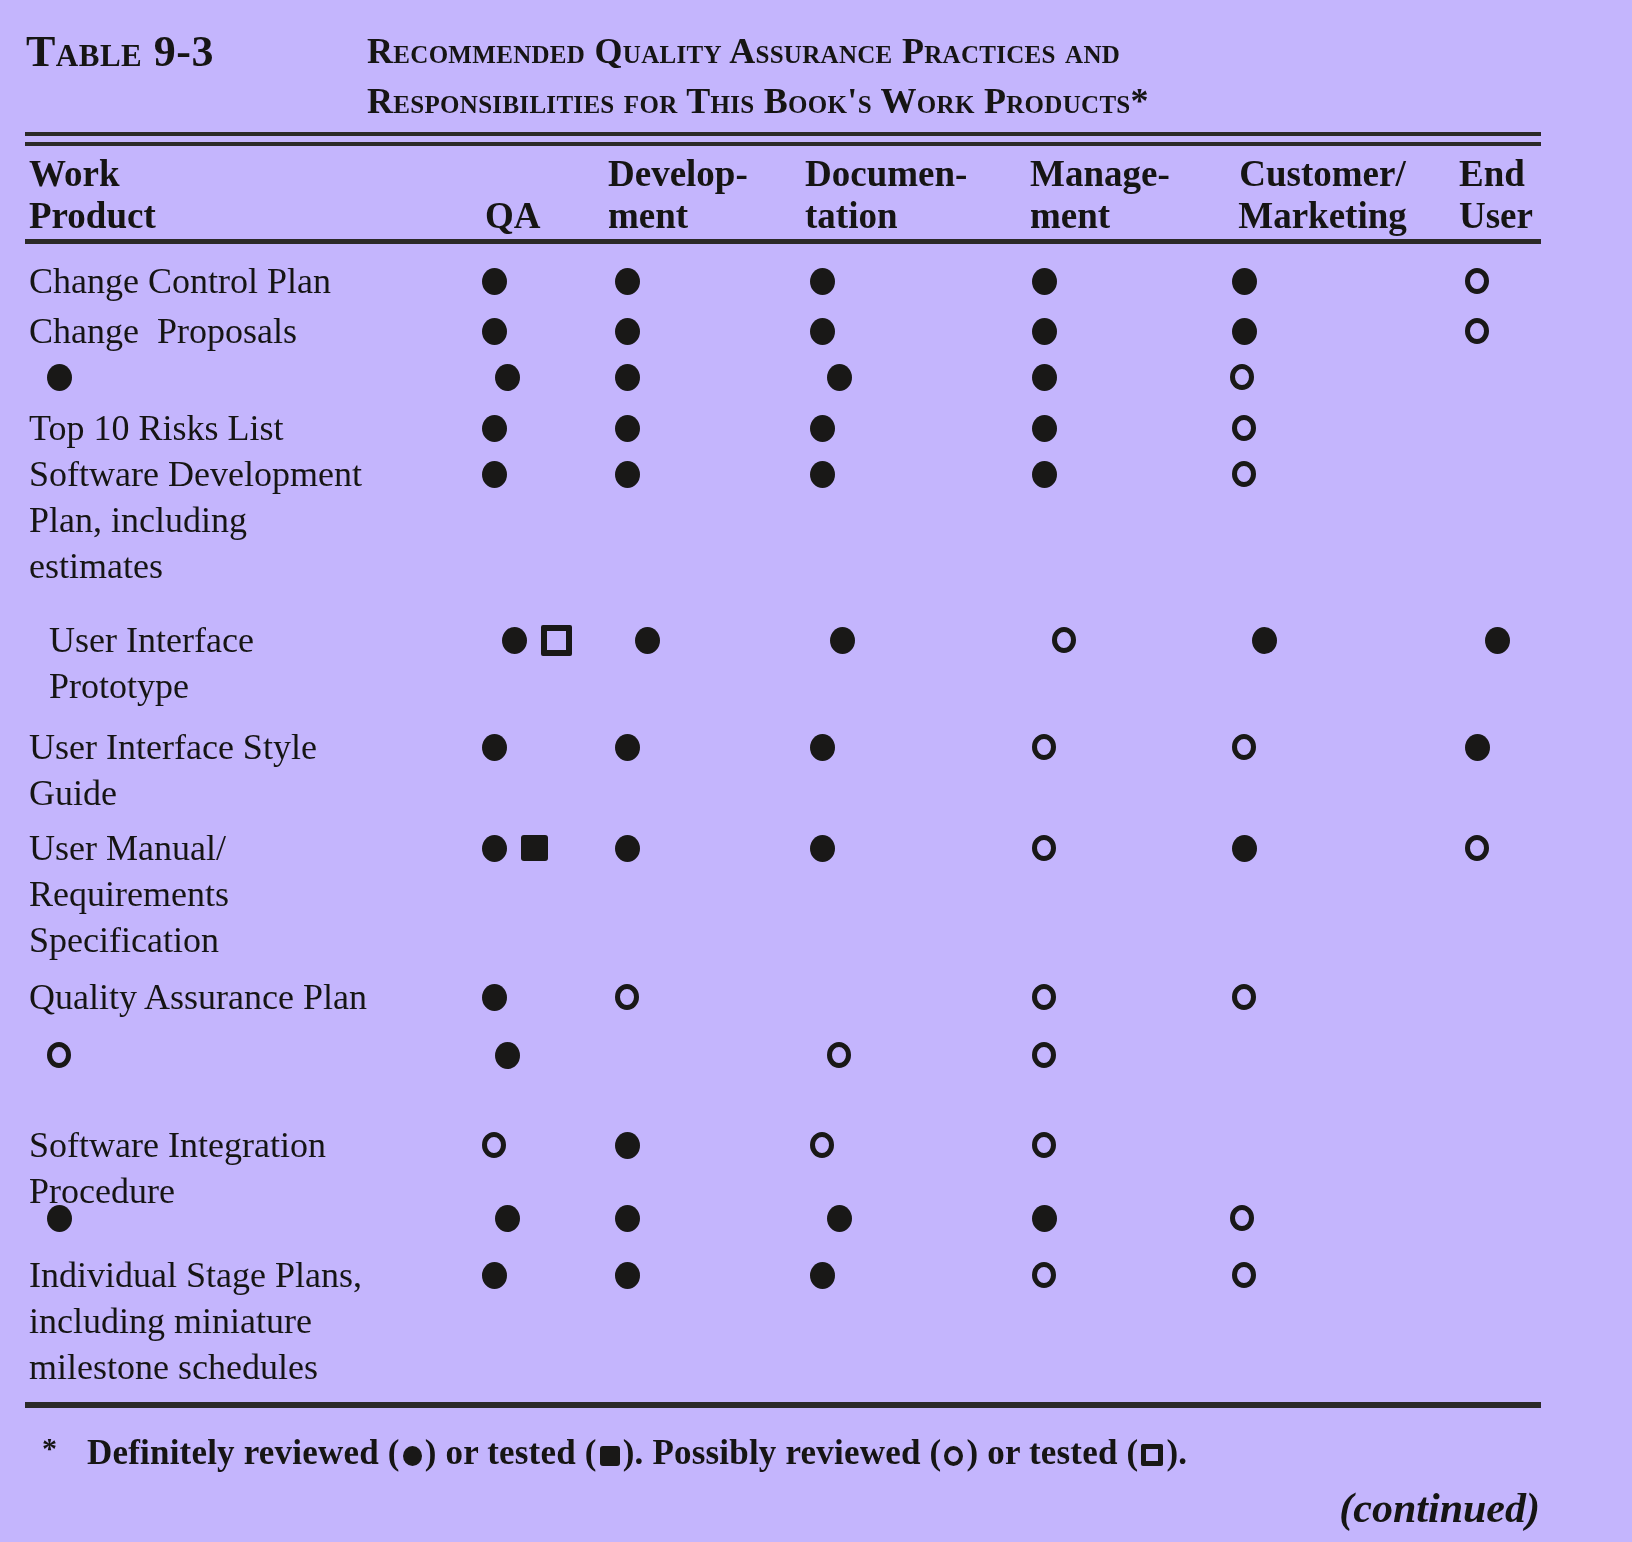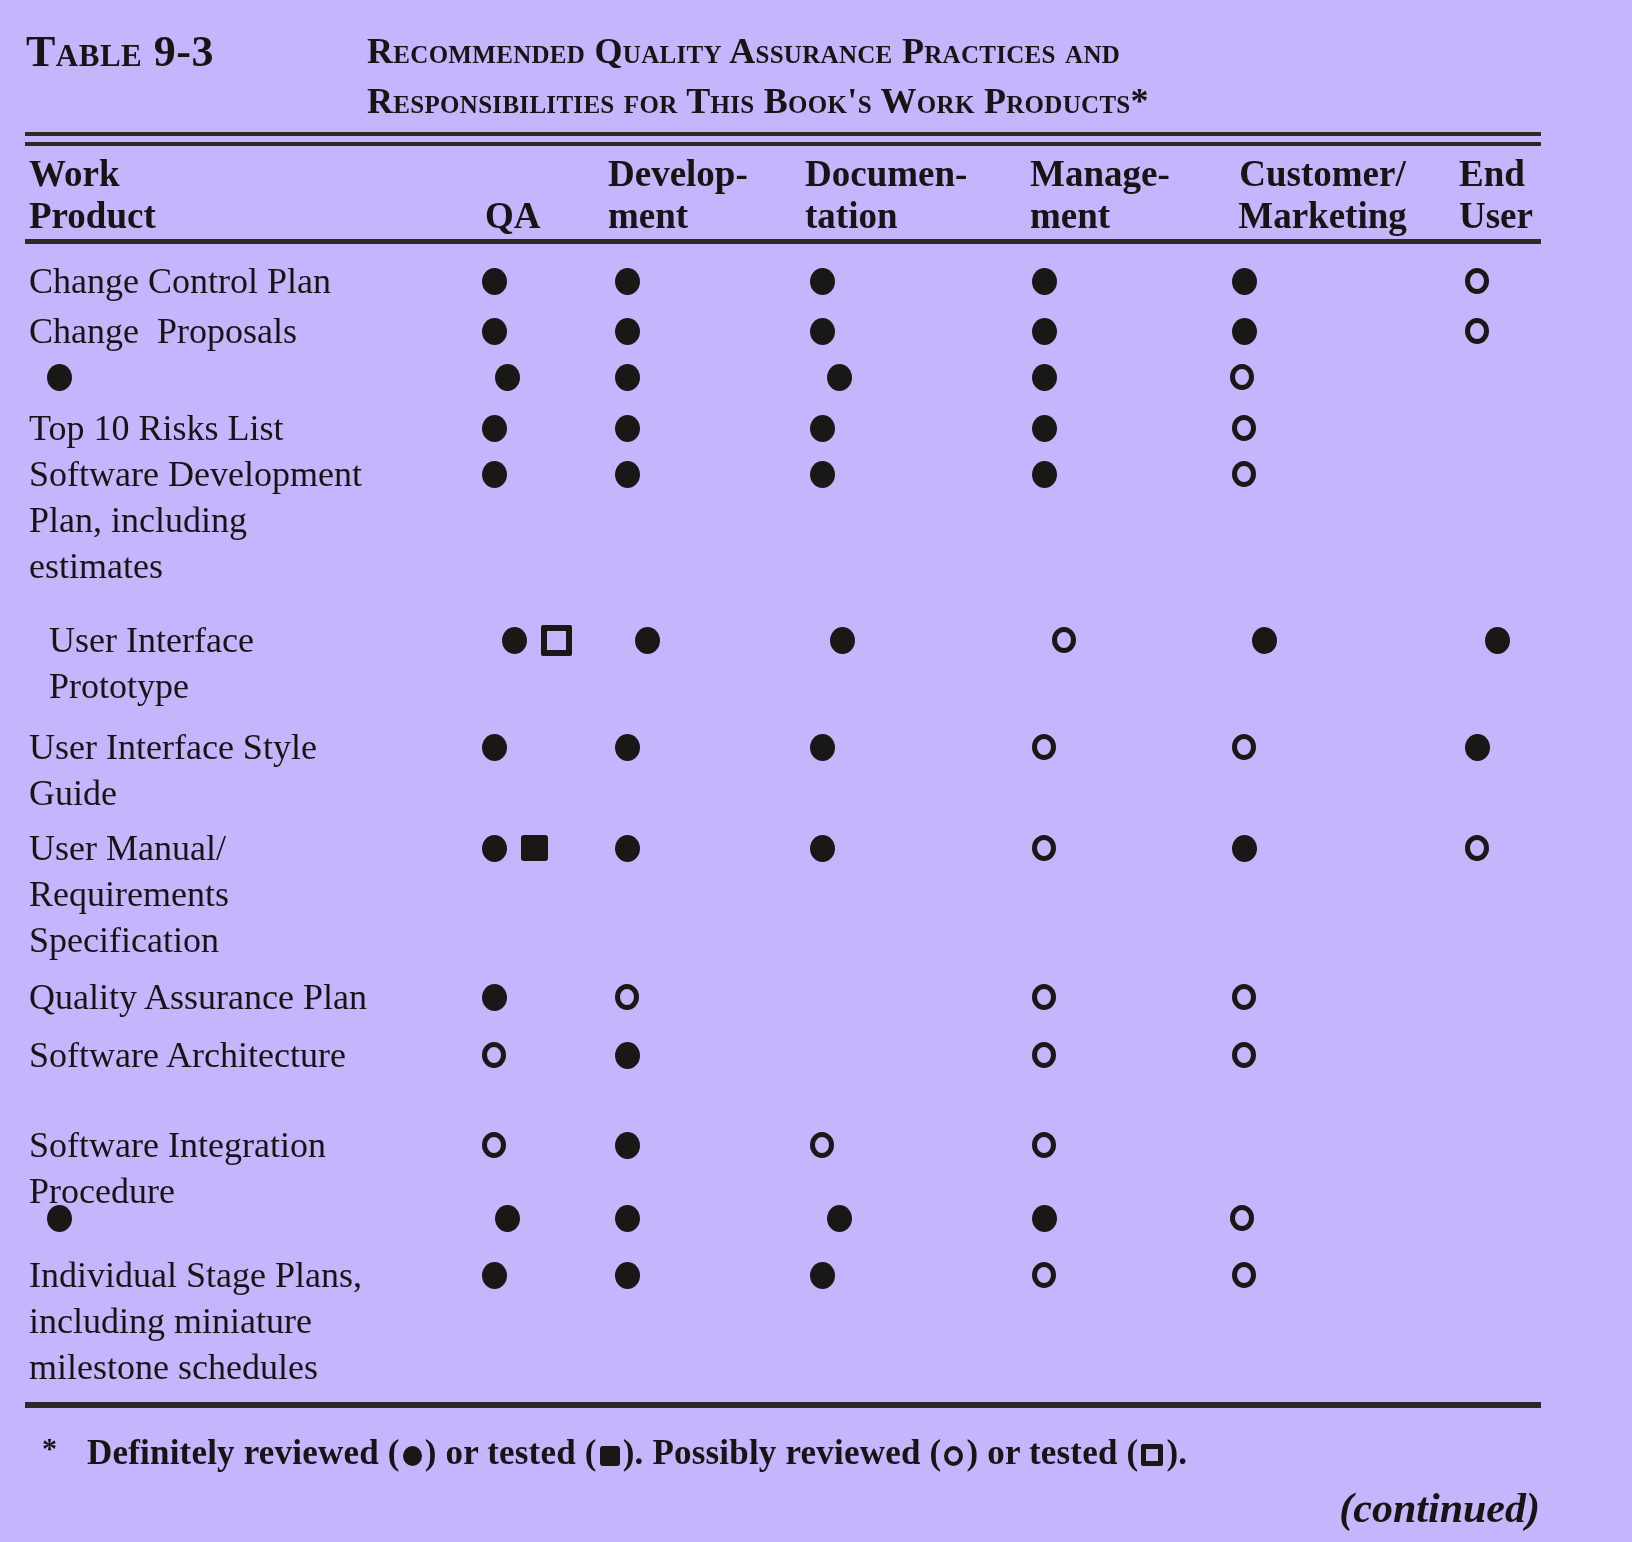--- a/index.html
+++ b/index.html
@@ -227,21 +227,20 @@
       <div class="grid-row trow" style="top: 974px;">
         <div class="cell product">Quality Assurance Plan</div>
         <div class="cell markers col-qa"><span class="mark m-dr"></span></div>
         <div class="cell markers col-development"><span class="mark m-pr"></span></div>
         <div class="cell markers col-documentation"></div>
         <div class="cell markers col-management"><span class="mark m-pr"></span></div>
         <div class="cell markers col-customer_marketing"><span class="mark m-pr"></span></div>
         <div class="cell markers col-end_user"></div>
       </div>
       <div class="grid-row trow" style="top: 1032px;">
-        <div class="cell product">Software Architecture</div>
         <div class="cell markers col-qa"><span class="mark m-pr"></span></div>
         <div class="cell markers col-development"><span class="mark m-dr"></span></div>
         <div class="cell markers col-documentation"></div>
         <div class="cell markers col-management"><span class="mark m-pr"></span></div>
         <div class="cell markers col-customer_marketing"><span class="mark m-pr"></span></div>
         <div class="cell markers col-end_user"></div>
       </div>
       <div class="grid-row trow" style="top: 1094px; margin-top: 28px;">
         <div class="cell product">Software Integration
 Procedure</div>

